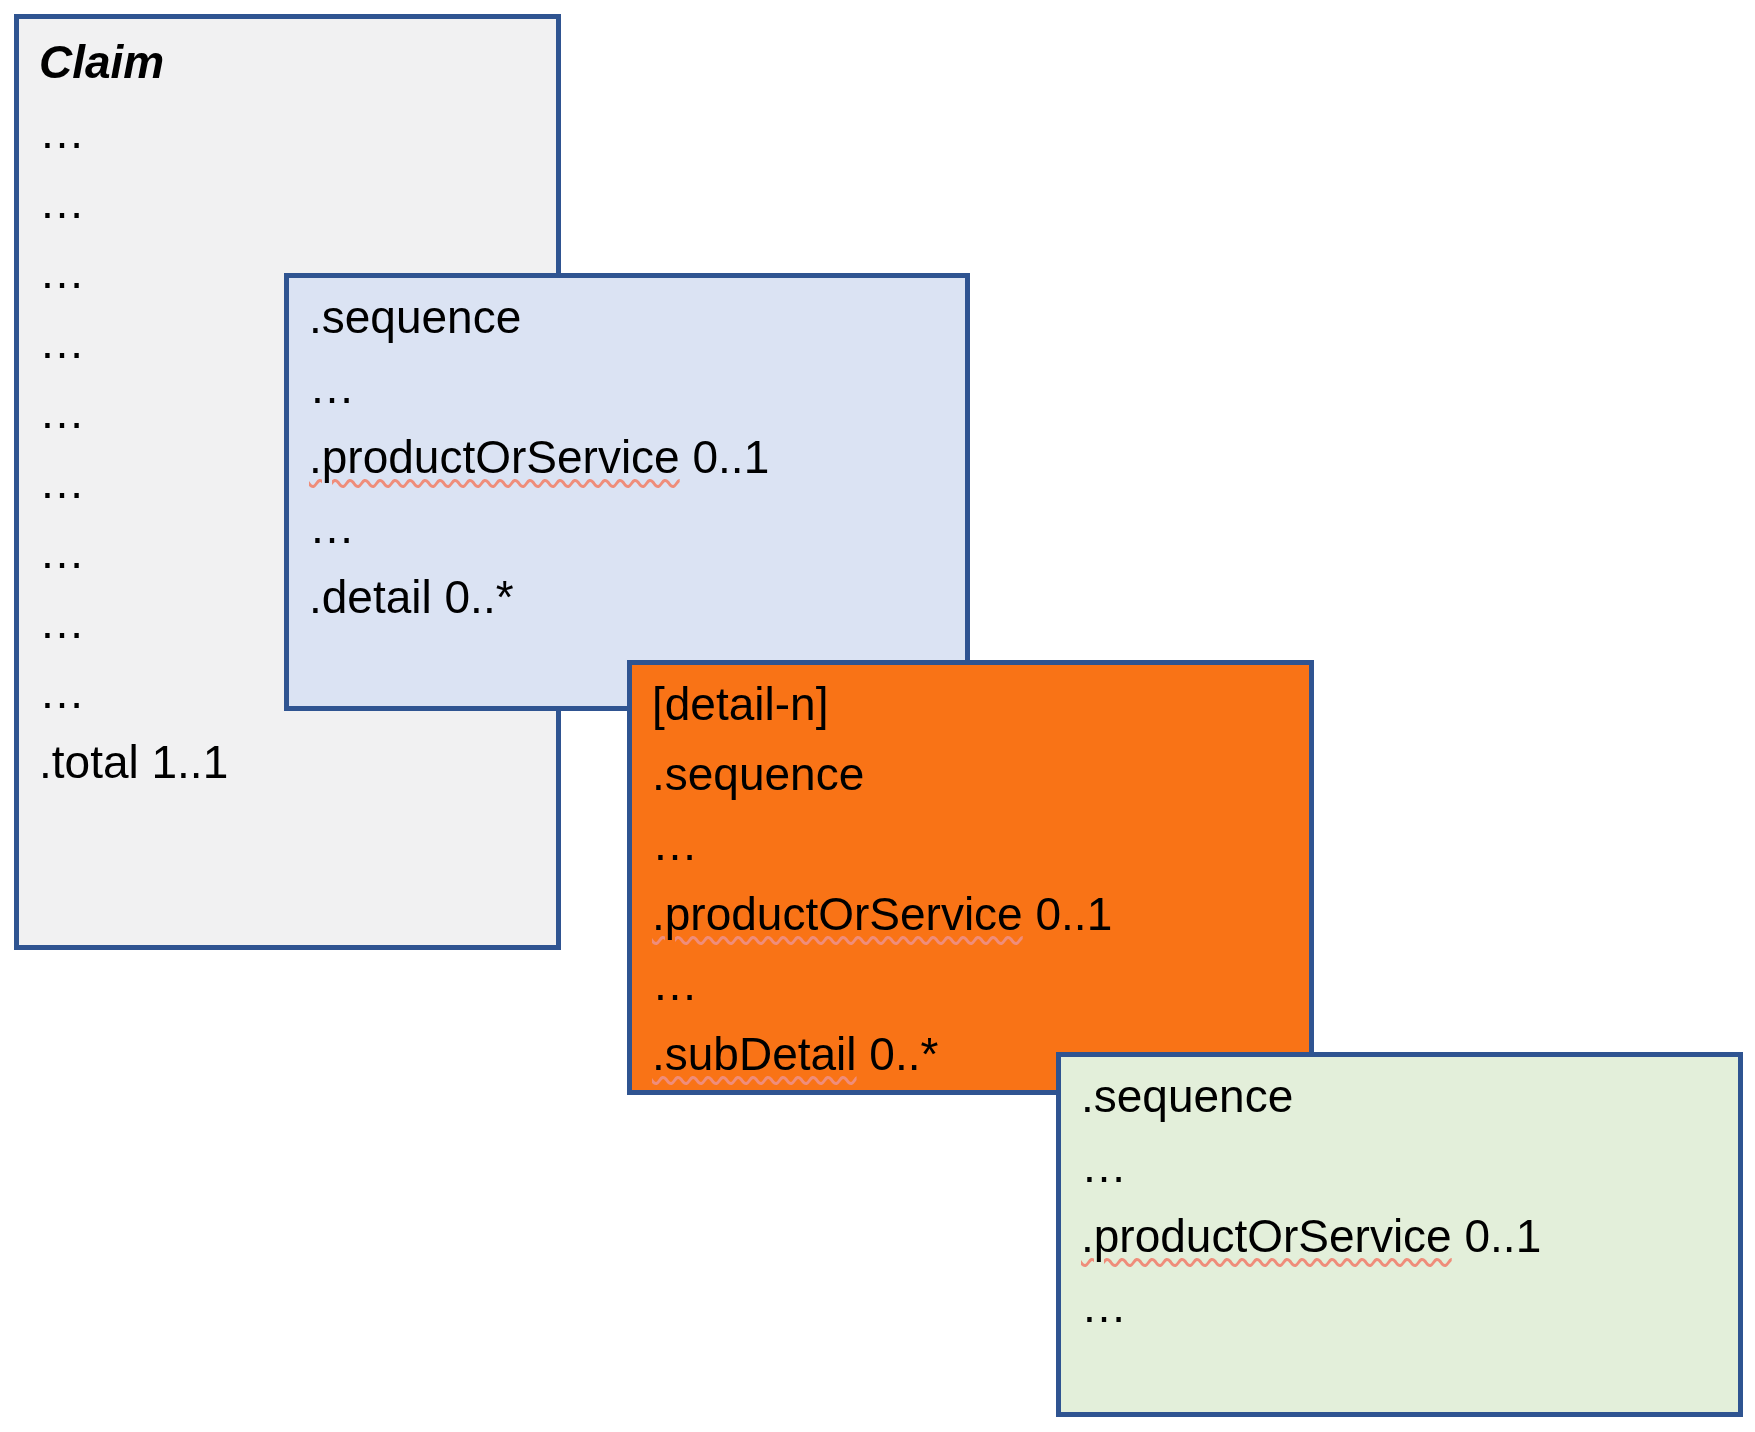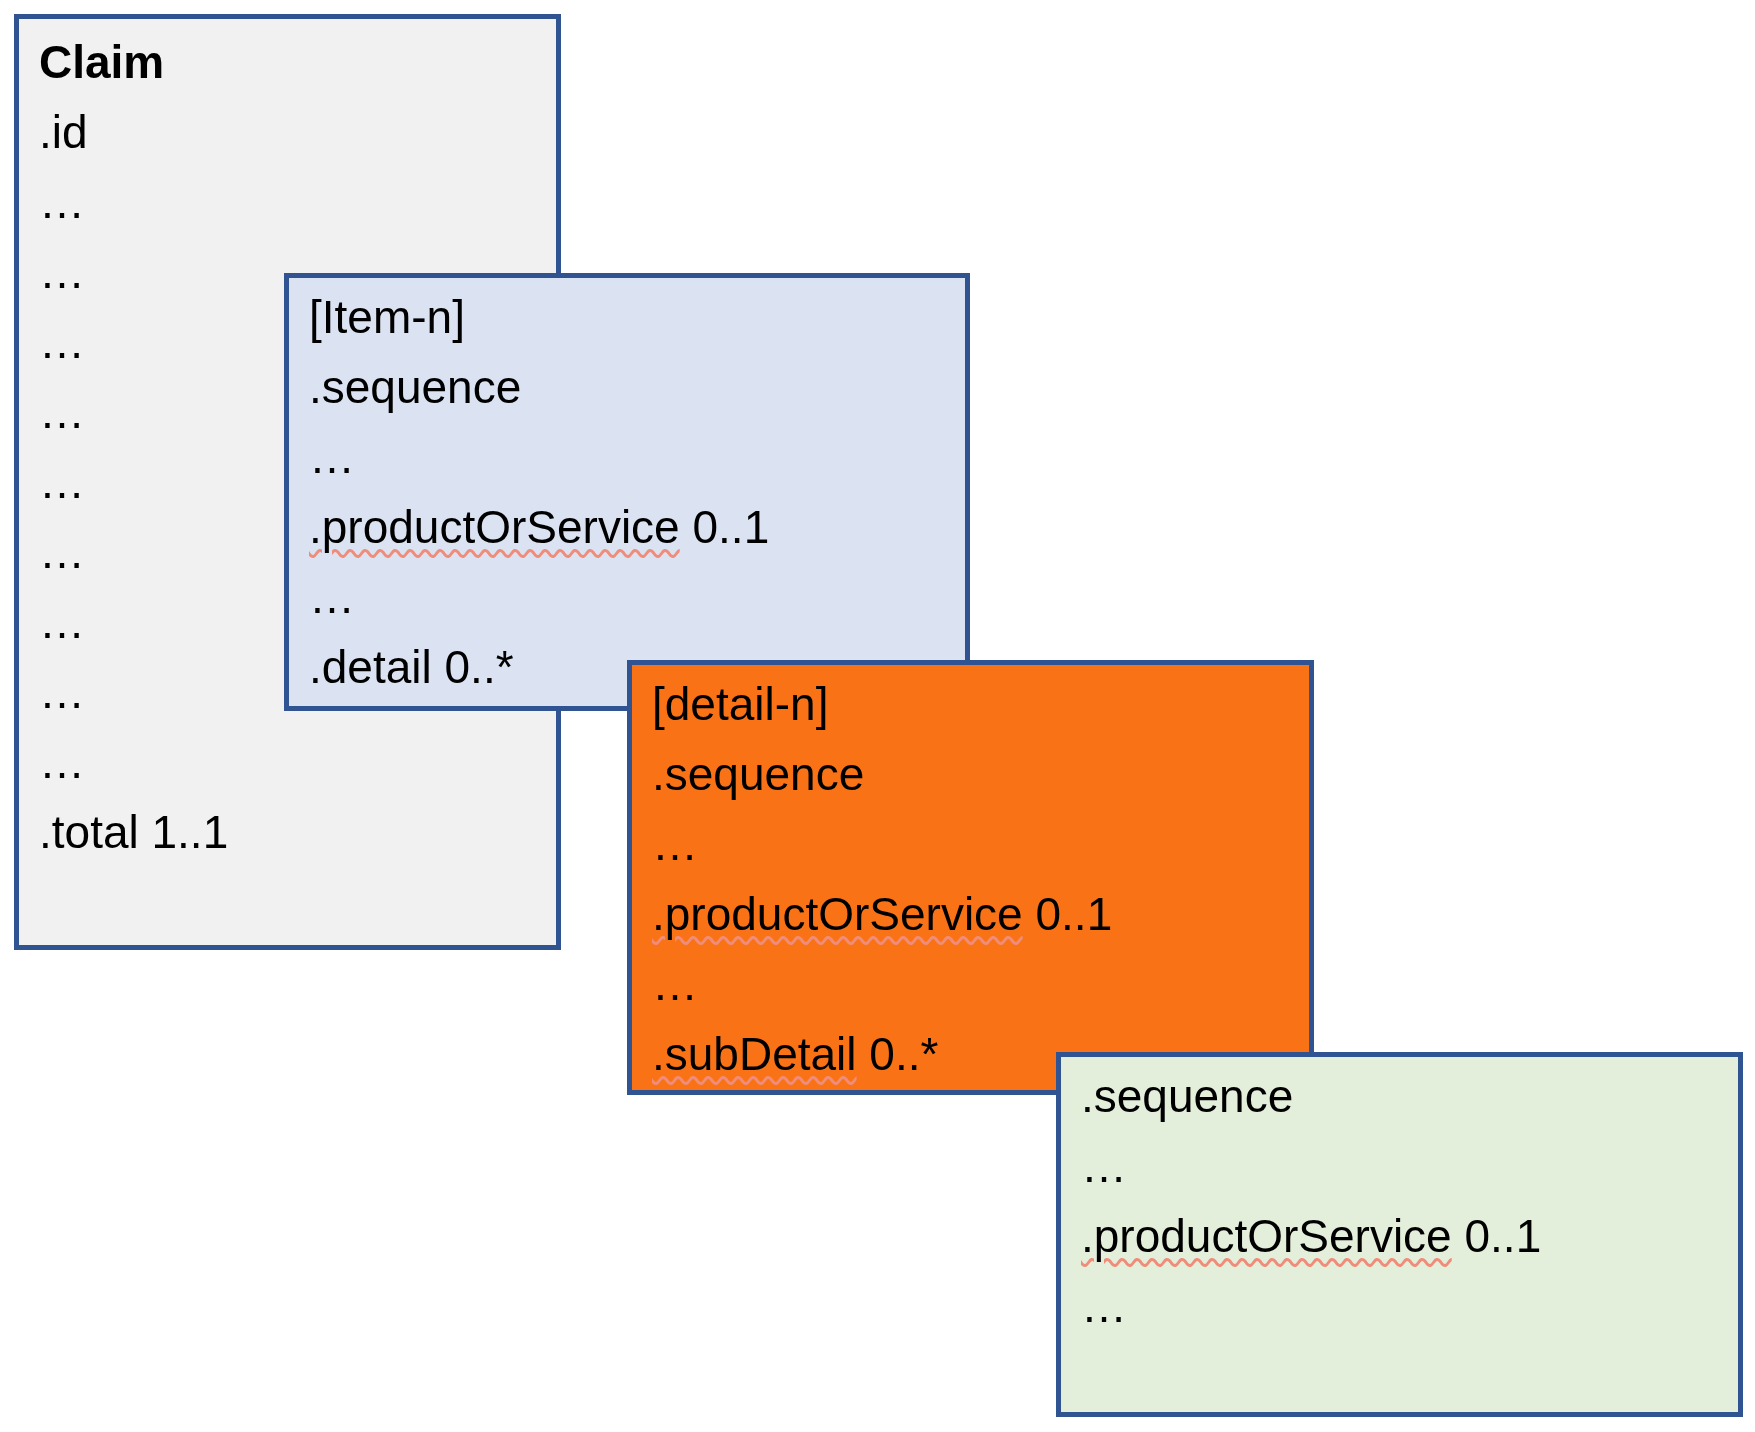--- a/index.html
+++ b/index.html
@@ -20,51 +20,49 @@
     font-size: 46px;
     line-height: 70px;
     white-space: nowrap;
     overflow: hidden;
   }
   .box.claim    { left: 14px;   top: 14px;   width: 547px; height: 936px; background: #f1f1f2; z-index: 1; padding-top: 8px; }
   .box.item     { left: 284px;  top: 273px;  width: 686px; height: 438px; background: #dbe3f3; z-index: 2; }
   .box.detail   { left: 627px;  top: 660px;  width: 687px; height: 435px; background: #f97316; z-index: 3; }
   .box.subdetail{ left: 1056px; top: 1052px; width: 687px; height: 365px; background: #e3efda; z-index: 4; }
   .ln { height: 70px; }
-  .title-bold { font-weight: bold; }
+  .title-bold { font-weight: bold; font-style: italic; }
   .sq {
     text-decoration-line: underline;
     text-decoration-style: wavy;
     text-decoration-color: #ef8d7a;
     text-decoration-thickness: 3px;
     text-underline-offset: 6px;
   }
 </style>
 </head>
 <body>
 
 <div class="canvas">
 
   <div class="box claim">
     <div class="ln title-bold">Claim</div>
-    <div class="ln">.id</div>
     <div class="ln">…</div>
     <div class="ln">…</div>
     <div class="ln">…</div>
     <div class="ln">…</div>
     <div class="ln">…</div>
     <div class="ln">…</div>
     <div class="ln">…</div>
     <div class="ln">…</div>
     <div class="ln">…</div>
     <div class="ln">.total 1..1</div>
   </div>
 
   <div class="box item">
-    <div class="ln">[Item-n]</div>
     <div class="ln">.sequence</div>
     <div class="ln">…</div>
     <div class="ln"><span class="sq">.productOrService</span><span> 0..1</span></div>
     <div class="ln">…</div>
     <div class="ln">.detail 0..*</div>
   </div>
 
   <div class="box detail">
     <div class="ln">[detail-n]</div>
     <div class="ln">.sequence</div>

